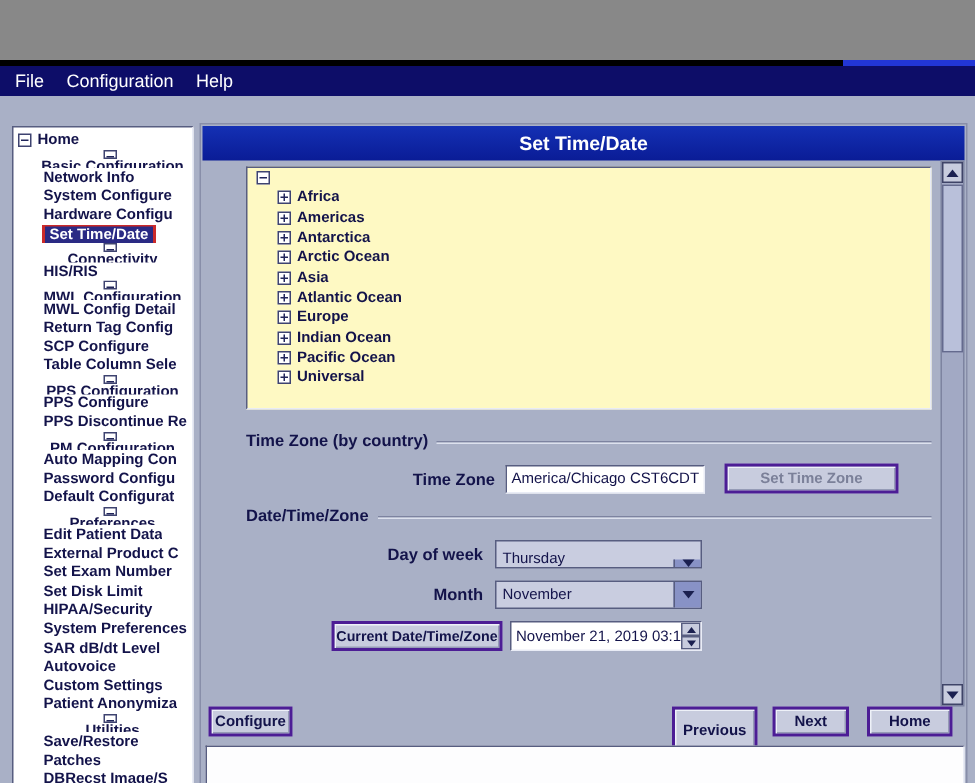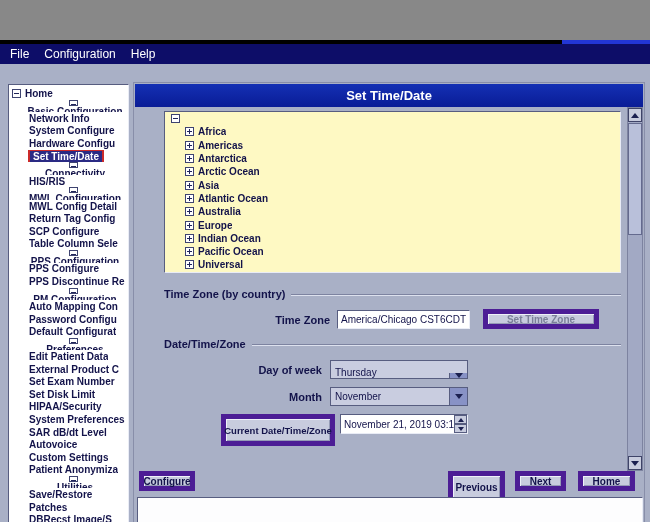--- a/index.html
+++ b/index.html
@@ -81,27 +81,27 @@
   .field-dt{left:340px;top:374px;width:128px;height:20px;padding:0 0 0 3px;}
   .field-text{flex:1;overflow:hidden;white-space:nowrap;}
   .spin{width:13px;height:100%;display:flex;flex-direction:column;flex:none;}
   .spin-btn{flex:1;background:#c8ccde;border:1px solid #575d80;display:flex;align-items:center;justify-content:center;}
   .combo{background:#c9cde0;border:1px solid #575d80;display:flex;}
   .combo-day{left:330px;top:320px;width:138px;height:19px;align-items:flex-end;}
   .combo-month{left:330px;top:347px;width:138px;height:19px;gap:36px;}
   .combo-val{flex:1;font-size:10px;color:#13134a;display:flex;align-items:center;padding:0 4px;overflow:hidden;white-space:nowrap;}
   .combo-arrow{width:18px;background:#8892c6;border-left:1px solid #575d80;display:flex;align-items:center;justify-content:center;flex:none;}
   
-  .btn{background:#c8ccde;border:5px solid #4c1d95;
+  .btn{background:#c8ccde;border:2px solid #4c1d95;
     box-shadow:inset 1px 1px 0 #eef1f8, inset -1px -1px 0 #959bb6;
     color:#13134a;font-size:10px;font-weight:bold;display:flex;align-items:center;
     justify-content:center;white-space:nowrap;cursor:default;}
   .btn.disabled{color:#7b8099;}
   .btn-settz{left:483px;top:269px;width:116px;height:20px;}
-  .btn-current{left:221px;top:374px;width:114px;height:32px;font-size:9.5px;}
+  .btn-current{left:221px;top:374px;width:114px;height:20px;font-size:9.5px;}
   .btn-configure{left:139px;top:431px;width:56px;height:20px;}
   .btn-previous{left:448px;top:431px;width:57px;height:32px;}
   .btn-next{left:515px;top:431px;width:51px;height:20px;}
   .btn-home{left:578px;top:431px;width:57px;height:20px;}
   
   .blank-panel{left:137px;top:457px;width:506px;height:40px;background:#fdfdfe;
     border-top:1px solid #575d80;border-left:1px solid #575d80;
     border-bottom:1px solid #e9ecf6;border-right:1px solid #e9ecf6;}
   
   .statusbar{left:4px;top:502px;width:642px;height:17px;background:#4d7c0f;
@@ -339,24 +339,20 @@
       <div class="trow l1 box-plus">
         <span class="tbox"></span>
         <span class="tlabel">Asia</span>
       </div>
 
       <div class="trow l1 box-plus">
         <span class="tbox"></span>
         <span class="tlabel">Atlantic Ocean</span>
       </div>
 
-      <div class="trow l1 box-plus">
-        <span class="tbox"></span>
-        <span class="tlabel">Australia</span>
-      </div>
 
       <div class="trow l1 box-plus">
         <span class="tbox"></span>
         <span class="tlabel">Europe</span>
       </div>
 
       <div class="trow l1 box-plus">
         <span class="tbox"></span>
         <span class="tlabel">Indian Ocean</span>
       </div>

